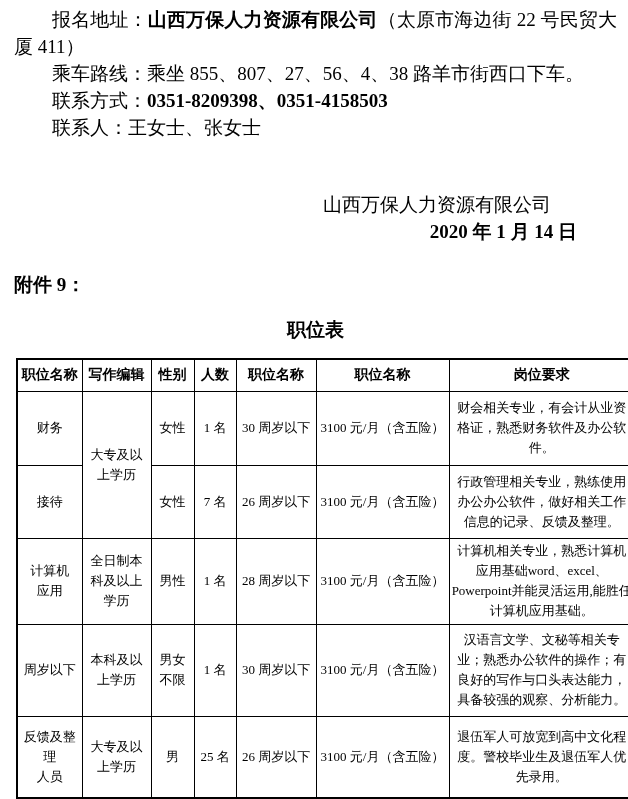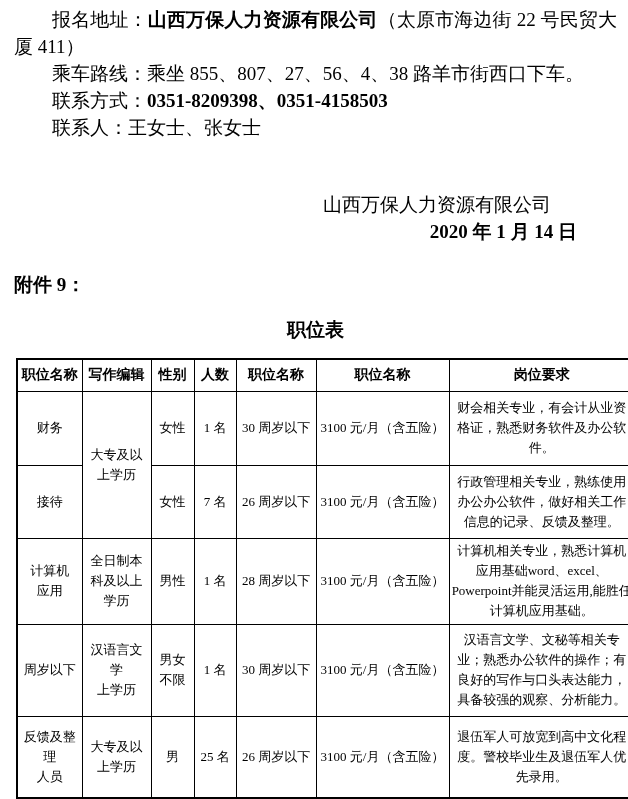--- a/index.html
+++ b/index.html
@@ -148,21 +148,21 @@
 科及以上
 学历</td>
       <td>男性</td>
       <td class="nowrap">1 名</td>
       <td class="nowrap">28 周岁以下</td>
       <td class="nowrap">3100 元/月（含五险）</td>
       <td class="req">计算机相关专业，熟悉计算机应用基础word、excel、Powerpoint并能灵活运用,能胜任计算机应用基础。</td>
     </tr>
     <tr class="r4">
       <td>周岁以下</td>
-      <td>汉语言文学
+      <td>本科及以
 上学历</td>
       <td>男女
 不限</td>
       <td class="nowrap">1 名</td>
       <td class="nowrap">30 周岁以下</td>
       <td class="nowrap">3100 元/月（含五险）</td>
       <td class="req">汉语言文学、文秘等相关专业；熟悉办公软件的操作；有良好的写作与口头表达能力，具备较强的观察、分析能力。</td>
     </tr>
     <tr class="r5">
       <td>反馈及整理

